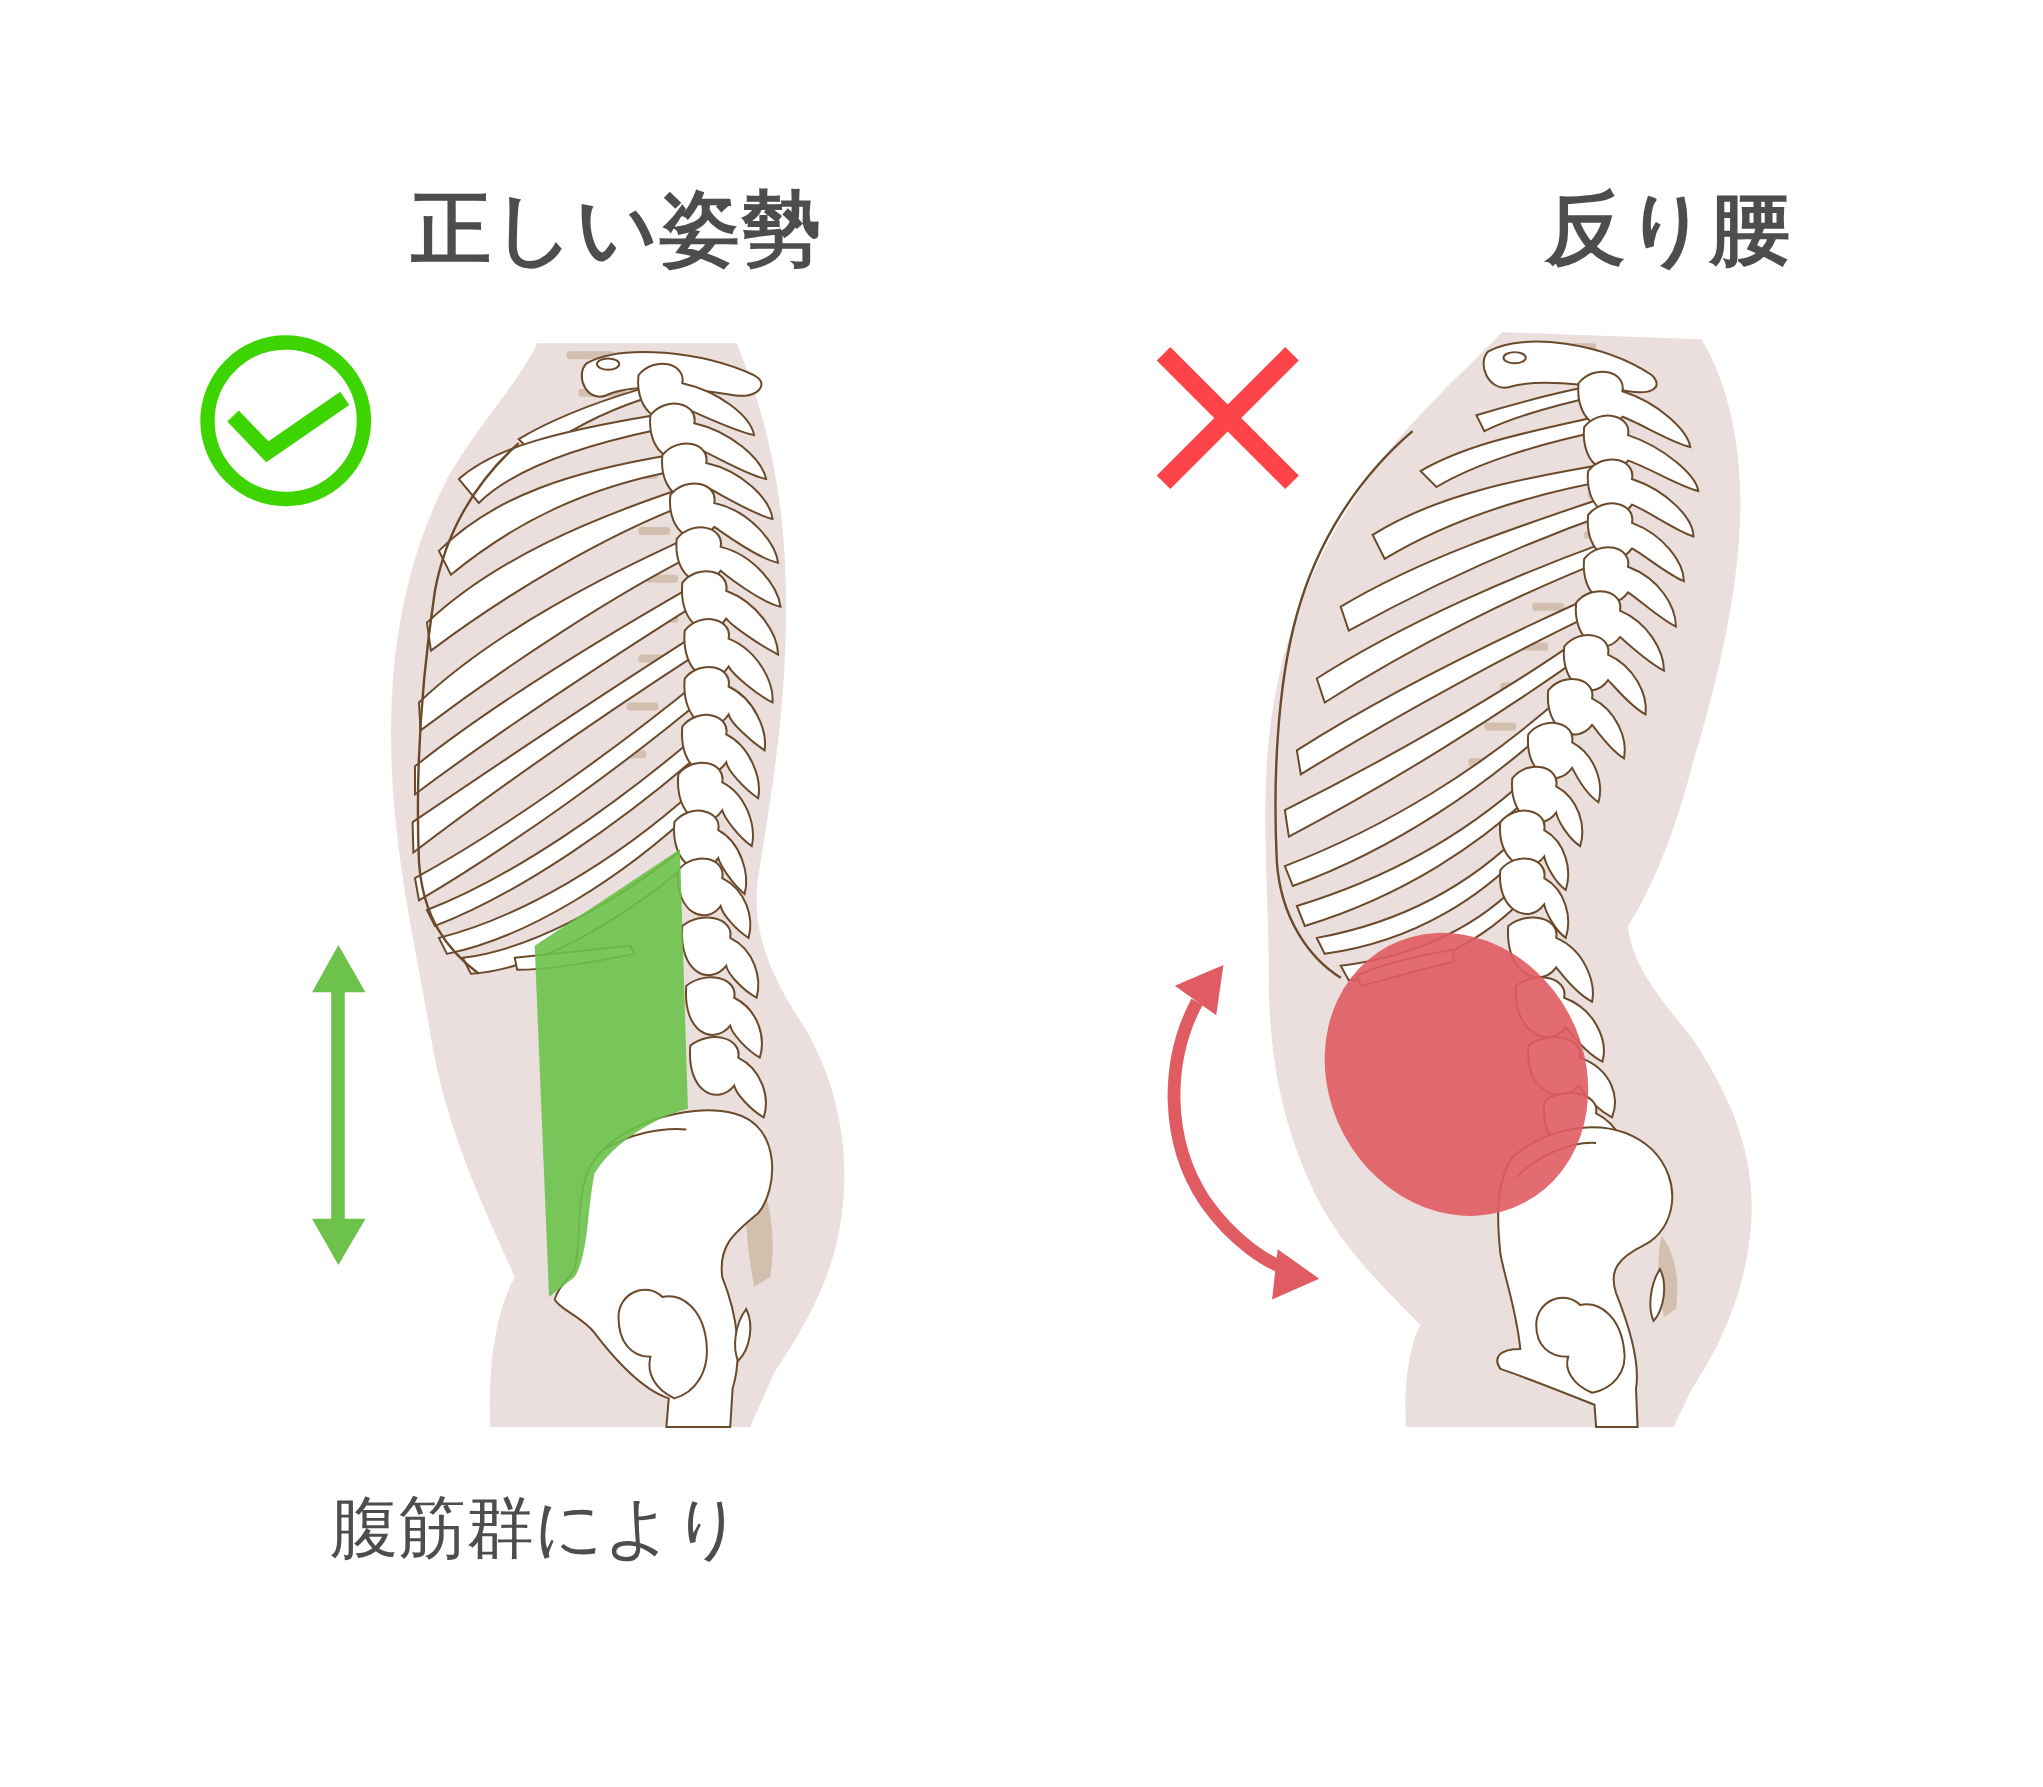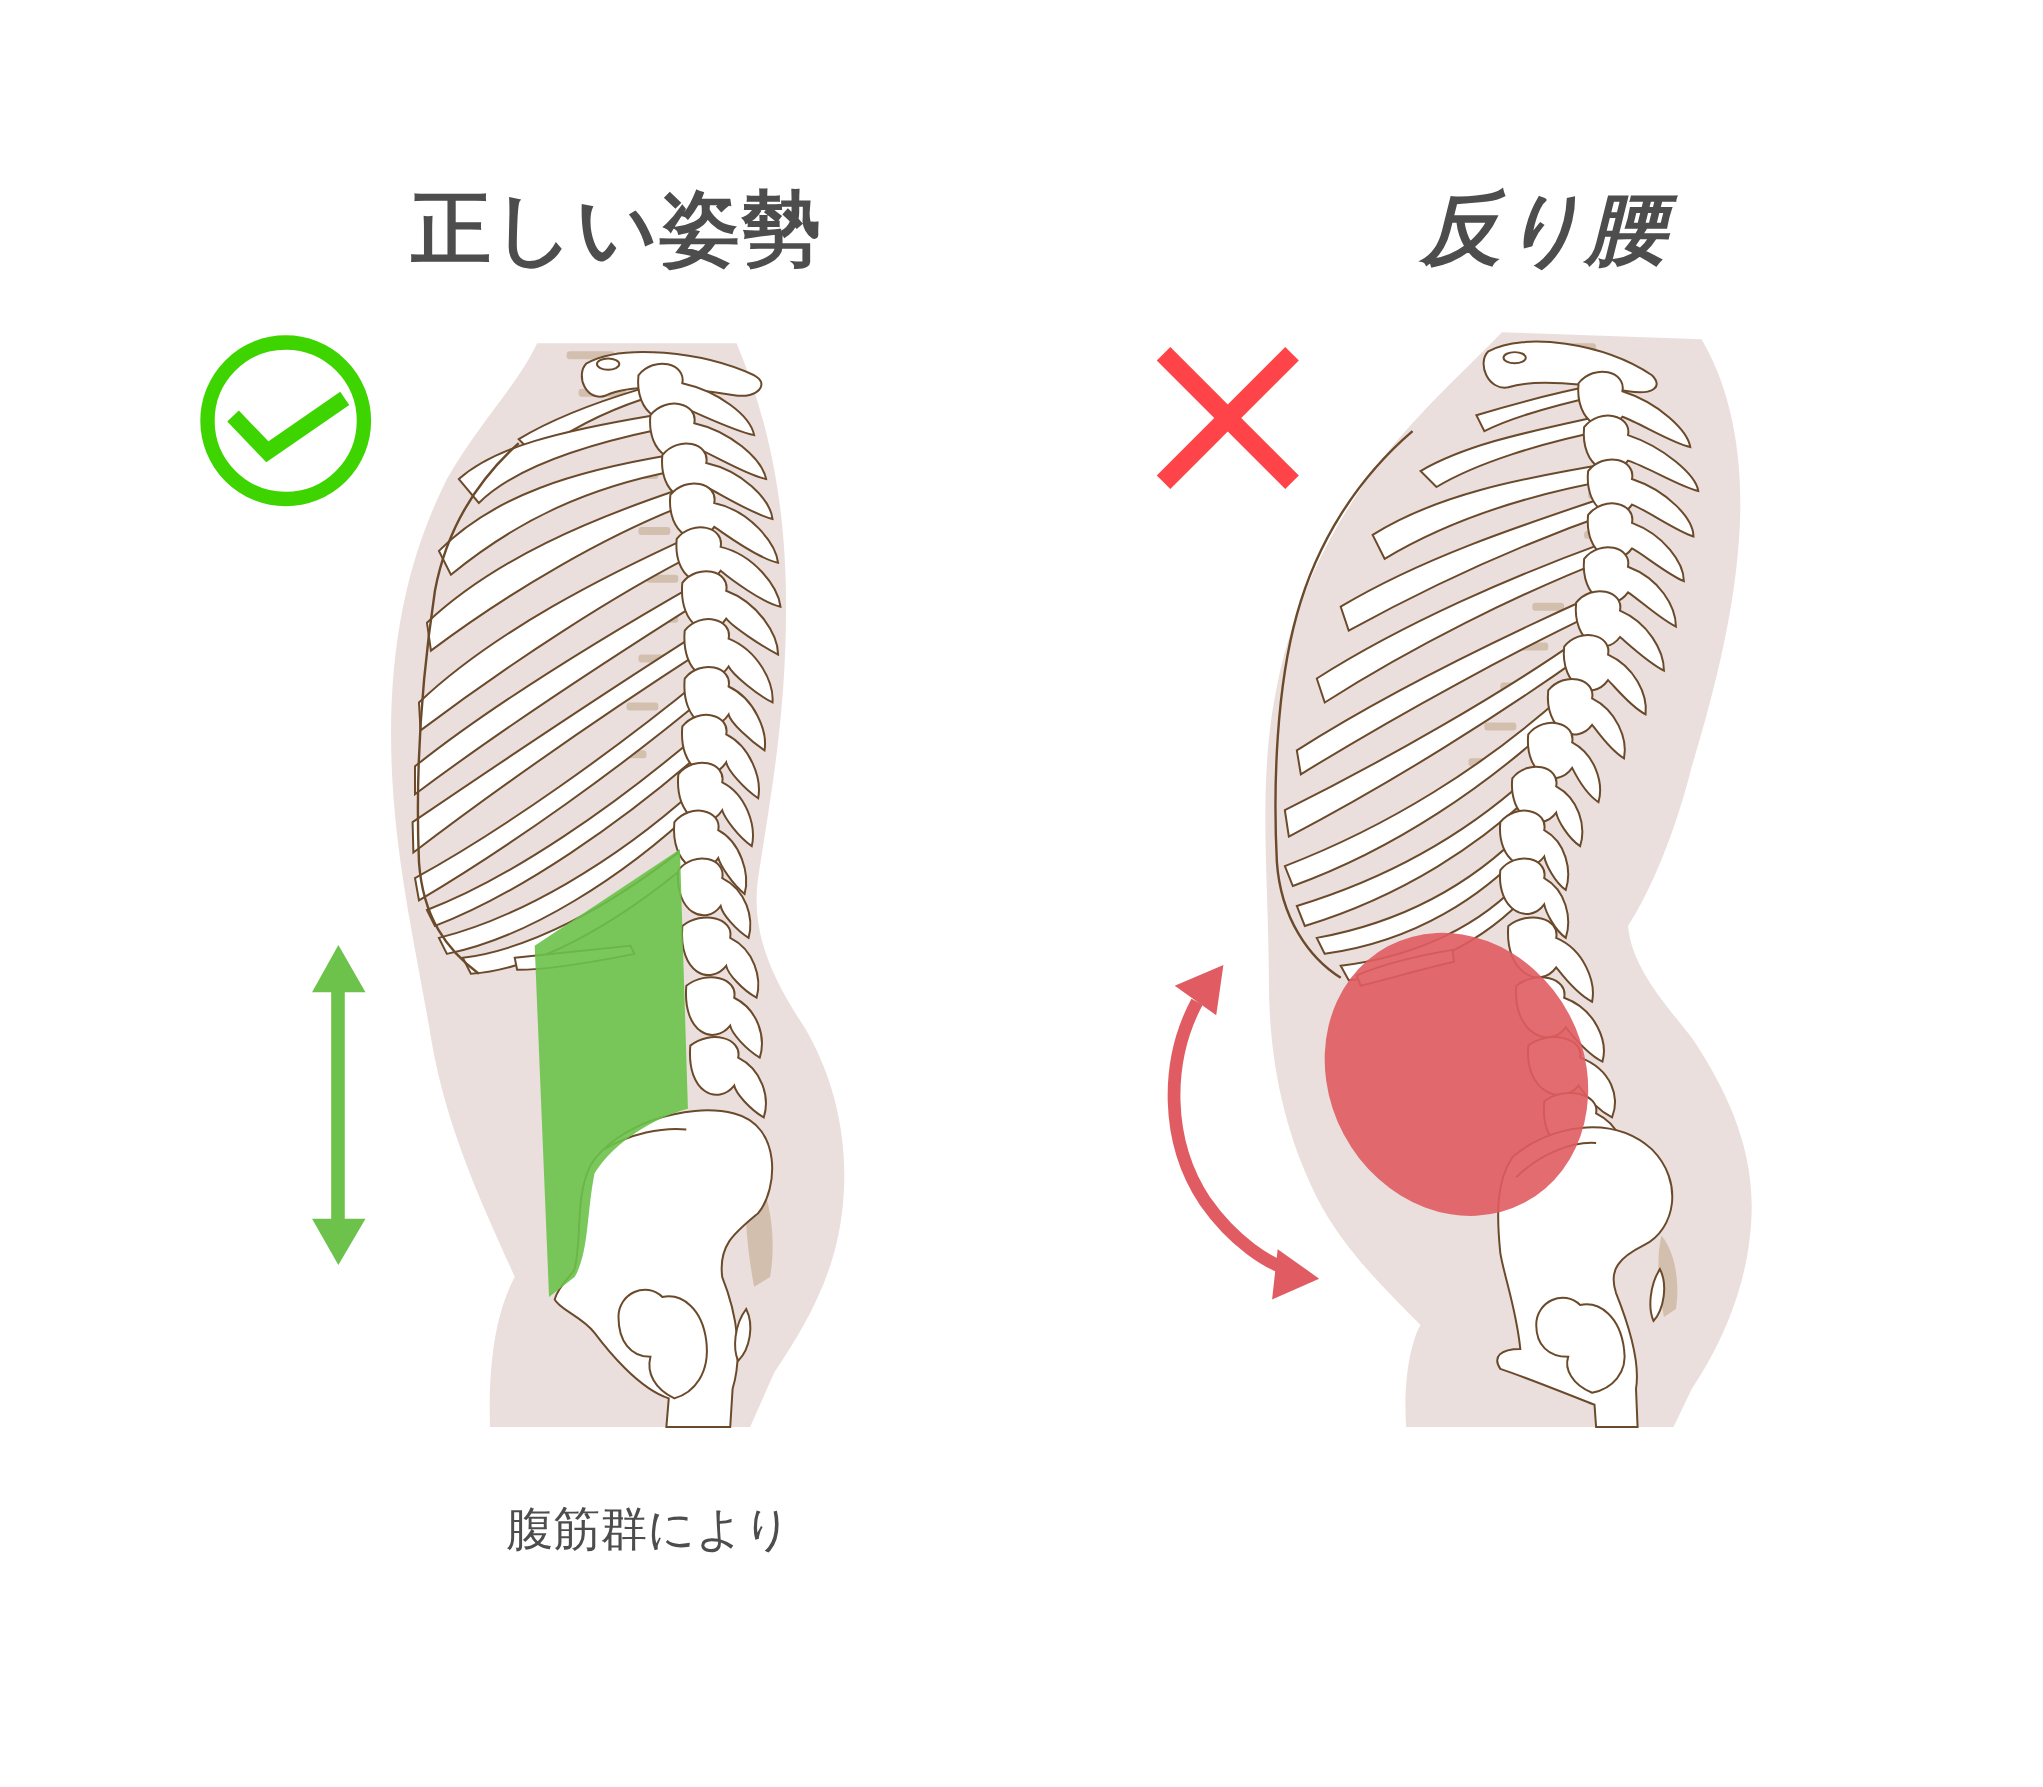--- a/index.html
+++ b/index.html
@@ -1,28 +1,28 @@
 <!DOCTYPE html>
 <html style="font-size:12.8px"><head>
 <meta charset="utf-8">
 <style>
   html, body { margin: 0; padding: 0; background: #ffffff; }
   body { width: 2043px; height: 1788px; position: relative; overflow: hidden;
          font-family: "DejaVu Sans", "Liberation Sans", sans-serif; color: #4d4d4d; }
   .title { position: absolute; top: 185px; font-size: 80px; font-weight: bold;
            line-height: 88px; white-space: nowrap; text-align: left; letter-spacing: 1.6px; }
-  .caption { position: absolute; font-size: 47px; line-height: 85px; text-align: center; white-space: nowrap; }
+  .caption { position: absolute; font-size: 68px; line-height: 85px; text-align: left; white-space: nowrap; font-family: Liberation Serif, serif; }
   .caption span { display: block; }
   svg.figure { position: absolute; left: 0; top: 0; }
 </style>
 </head>
 <body>
 
 <div class="title" style="left:411px; width:399px;">正しい姿勢</div>
-<div class="title" style="left:1421px; width:239px;font-style:italic;">反り腰</div>
+<div class="title" style="left:1545px; width:239px;">反り腰</div>
 
 <svg class="figure" width="2043" height="1788" viewBox="0 0 2560 2240">
   <defs>
     <g id="rib-set">
       
     </g>
   </defs>
 
   <g>
 

